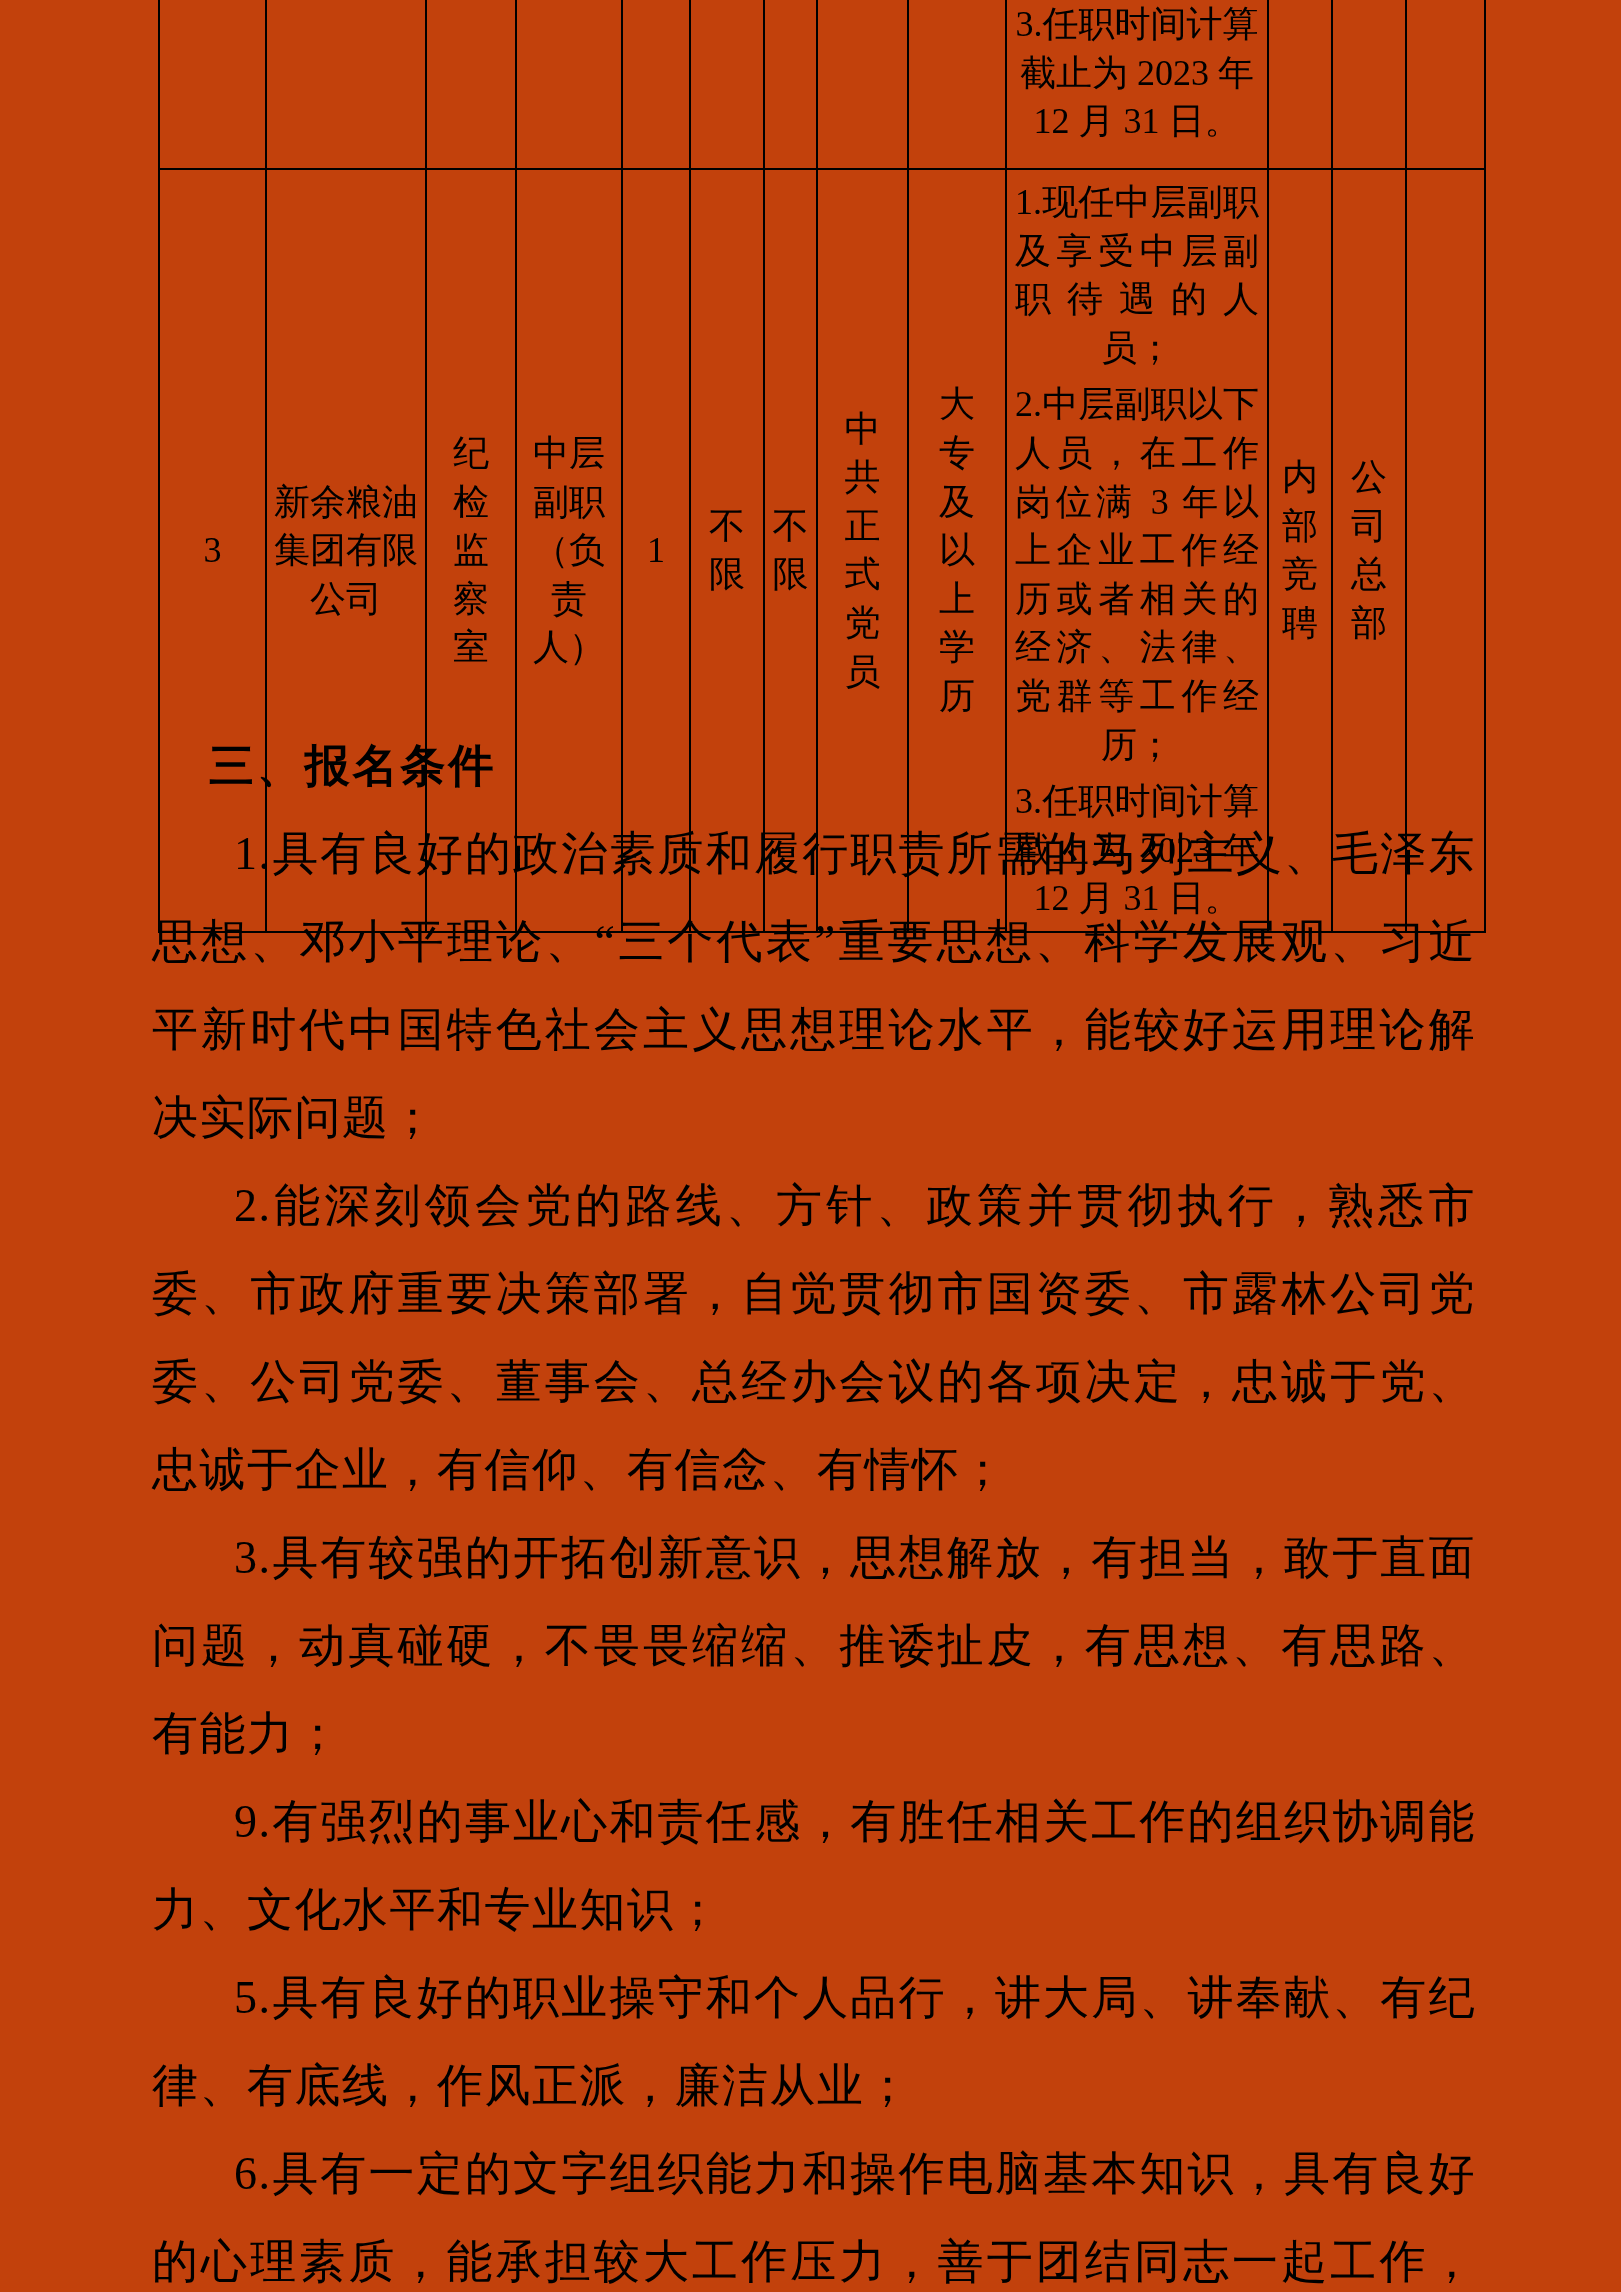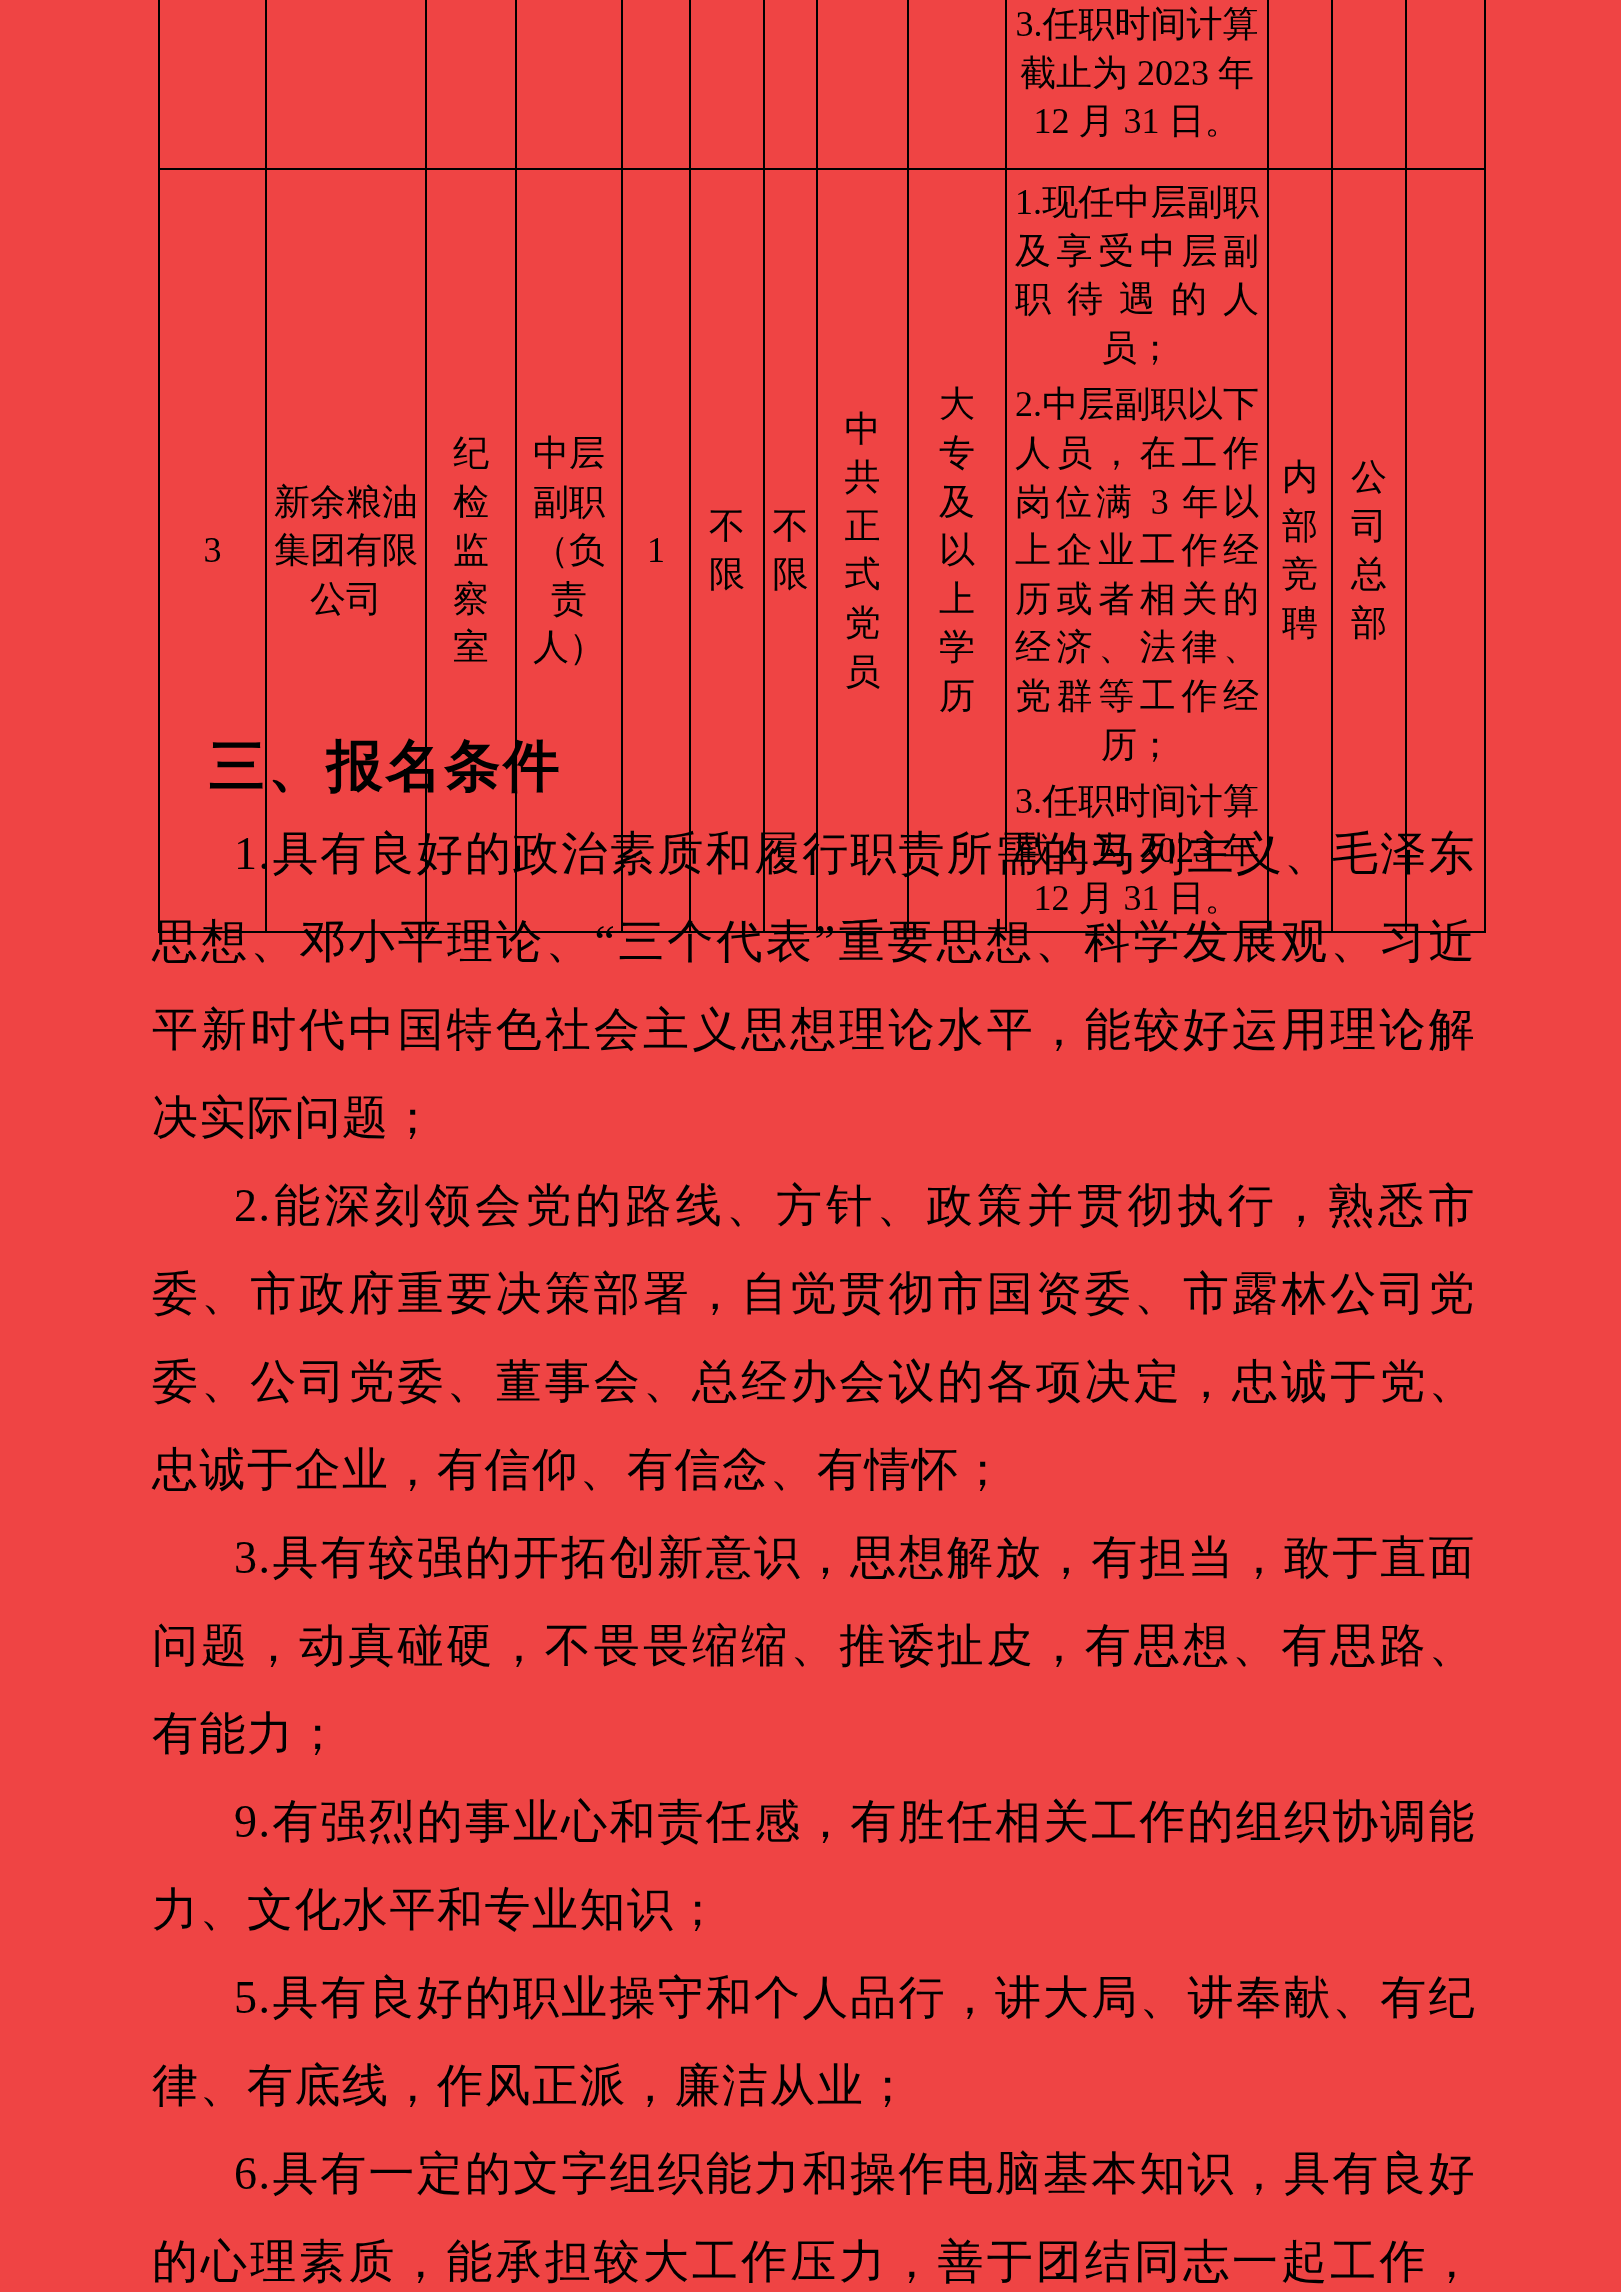--- a/index.html
+++ b/index.html
@@ -1,20 +1,20 @@
 <!DOCTYPE html>
 <html><head>
 <meta charset="utf-8">
 <style>
   html,body{margin:0;padding:0;background:#e8e8e8;}
   .page{
     position:relative;
     width:1621px;height:2293px;
     margin:0 auto;
-    background:#ef4444;
+    background:#c2410c;
     color:#000;
     font-family:"Liberation Serif","DejaVu Serif",serif;
     overflow:hidden;
   }
   
   table.grid{
     position:absolute;left:158px;top:0;
     width:1325px;
     border-collapse:collapse;table-layout:fixed;
   }
@@ -36,21 +36,21 @@
     font-size:33px;line-height:41px;
   }
   p.req{margin:8px;text-align:justify;text-align-last:center;}
   .req-line{text-align:center;}
   
   .body-text{position:absolute;left:152px;top:722px;width:1324px;}
   .sec-heading{
     margin:0;
     font-family:"Liberation Sans","DejaVu Sans",sans-serif;
     font-weight:700;
-    font-size:56px;line-height:88px;
+    font-size:45px;line-height:88px;
     letter-spacing:2.9px;
     padding-left:57px;
   }
   p.para{
     margin:0;
     font-size:46px;line-height:88px;
     letter-spacing:1.5px;
     text-indent:82px;
     text-align:justify;text-align-last:left;
   }

